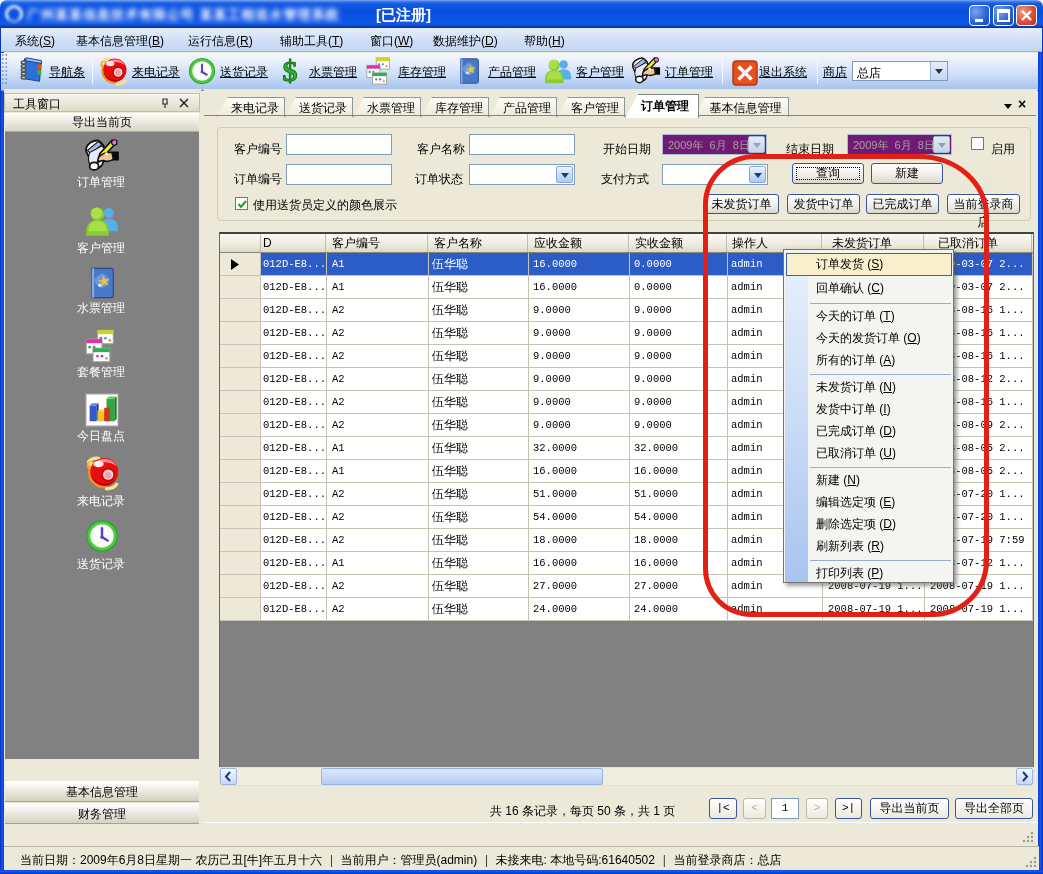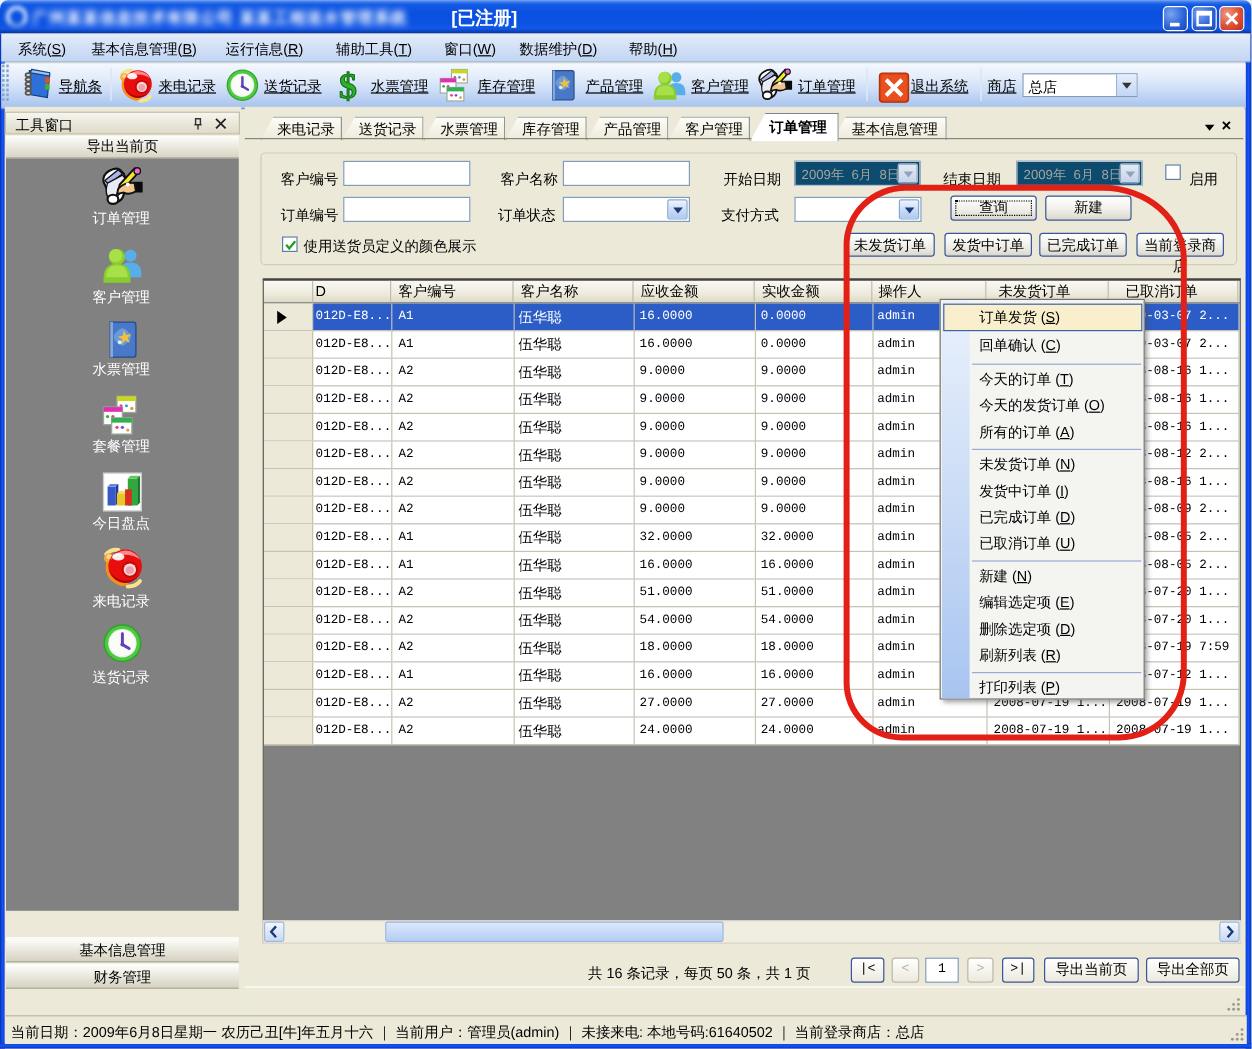--- a/index.html
+++ b/index.html
@@ -46,21 +46,21 @@
 #tabline{left:204px;top:115px;width:832px;height:1px;background:#87857a;}
 #tabdrop{left:1004px;top:104px;width:0;height:0;border-left:4px solid transparent;border-right:4px solid transparent;border-top:5px solid #000;}
 #tabx{left:1018px;top:98px;width:12px;height:12px;color:#000;font-size:14px;font-weight:bold;line-height:12px;}
 
 #filter{left:217px;top:127px;width:814px;height:94px;border:1px solid #cfccb8;border-radius:4px;}
 .flabel{position:absolute;color:#000;}
 .tbox{position:absolute;height:21px;background:#fff;border:1px solid #7f9db9;}
 .combo{position:absolute;height:21px;background:#fff;border:1px solid #7f9db9;}
 .carrow{position:absolute;width:17px;height:17px;top:1px;right:1px;background:linear-gradient(180deg,#eef4fd 0%,#cbdcf6 50%,#b0caf0 100%);border:1px solid #86a7d8;border-radius:2px;}
 .carrow:after{content:"";position:absolute;left:4px;top:6px;border-left:4px solid transparent;border-right:4px solid transparent;border-top:5px solid #1c3a78;}
-.dpick{position:absolute;height:21px;background:#0c4a6e;border:1px solid #aebed2;color:#a3a39b;font-size:11px;}
+.dpick{position:absolute;height:21px;background:#701a75;border:1px solid #aebed2;color:#a3a39b;font-size:11px;}
 .darrow{position:absolute;width:17px;height:17px;top:1px;right:1px;background:linear-gradient(180deg,#e4ebf5,#c6d3e8);border:1px solid #a8b8d0;border-radius:2px;}
 .darrow:after{content:"";position:absolute;left:4px;top:6px;border-left:4px solid transparent;border-right:4px solid transparent;border-top:5px solid #91a2be;}
 .xbtn{position:absolute;background:linear-gradient(180deg,#ffffff 0%,#f2f1ec 50%,#e3e1d6 85%,#d8d5c8 100%);border:1px solid #39569a;border-radius:3px;color:#000;text-align:center;}
 .chk{position:absolute;width:13px;height:13px;background:#fff;border:1px solid #5f7ca6;}
 .chk svg{position:absolute;left:0px;top:0px;}
 
 #grid{left:219px;top:232px;width:815px;height:554px;background:#818181;border-top:2px solid #44443e;border-left:1px solid #6a6a62;border-right:1px solid #6a6a62;}
 #ghead{position:absolute;left:0;top:0;width:813px;height:19px;background:linear-gradient(180deg,#f9f8f4 0%,#eeebdd 60%,#dcd9c8 100%);border-bottom:1px solid #8a877a;}
 .gh{position:absolute;top:0;height:18px;border-right:1px solid #c0bdae;color:#000;line-height:19px;overflow:hidden;white-space:nowrap;}
 .grow{position:absolute;left:0;width:813px;height:23px;background:#fff;}
@@ -610,21 +610,21 @@
         <circle cx="10" cy="10" r="1.2"></circle>
         <circle cx="6" cy="10" r="1.2"></circle>
         <circle cx="2" cy="10" r="1.2"></circle>
         <circle cx="10" cy="6" r="1.2"></circle>
         <circle cx="6" cy="6" r="1.2"></circle>
         <circle cx="10" cy="2" r="1.2"></circle>
       </g>
     </svg>
   </div>
 <div class="abs" id="statusbar">
-    <span style="position:absolute;left:5px;top:5px">当前日期：2009年6月8日星期一  农历己丑[牛]年五月十六  ｜ 当前用户：管理员(admin)  ｜ 未接来电: 本地号码:61640502  ｜ 当前登录商店：总店</span>
+    <span style="position:absolute;left:16px;top:5px">当前日期：2009年6月8日星期一  农历己丑[牛]年五月十六  ｜ 当前用户：管理员(admin)  ｜ 未接来电: 本地号码:61640502  ｜ 当前登录商店：总店</span>
     <svg style="position:absolute;right:2px;bottom:2px" width="12" height="12">
       <g fill="#9c9a8c">
         <circle cx="10" cy="10" r="1.2"></circle>
         <circle cx="6" cy="10" r="1.2"></circle>
         <circle cx="2" cy="10" r="1.2"></circle>
         <circle cx="10" cy="6" r="1.2"></circle>
         <circle cx="6" cy="6" r="1.2"></circle>
         <circle cx="10" cy="2" r="1.2"></circle>
       </g>
     </svg>

